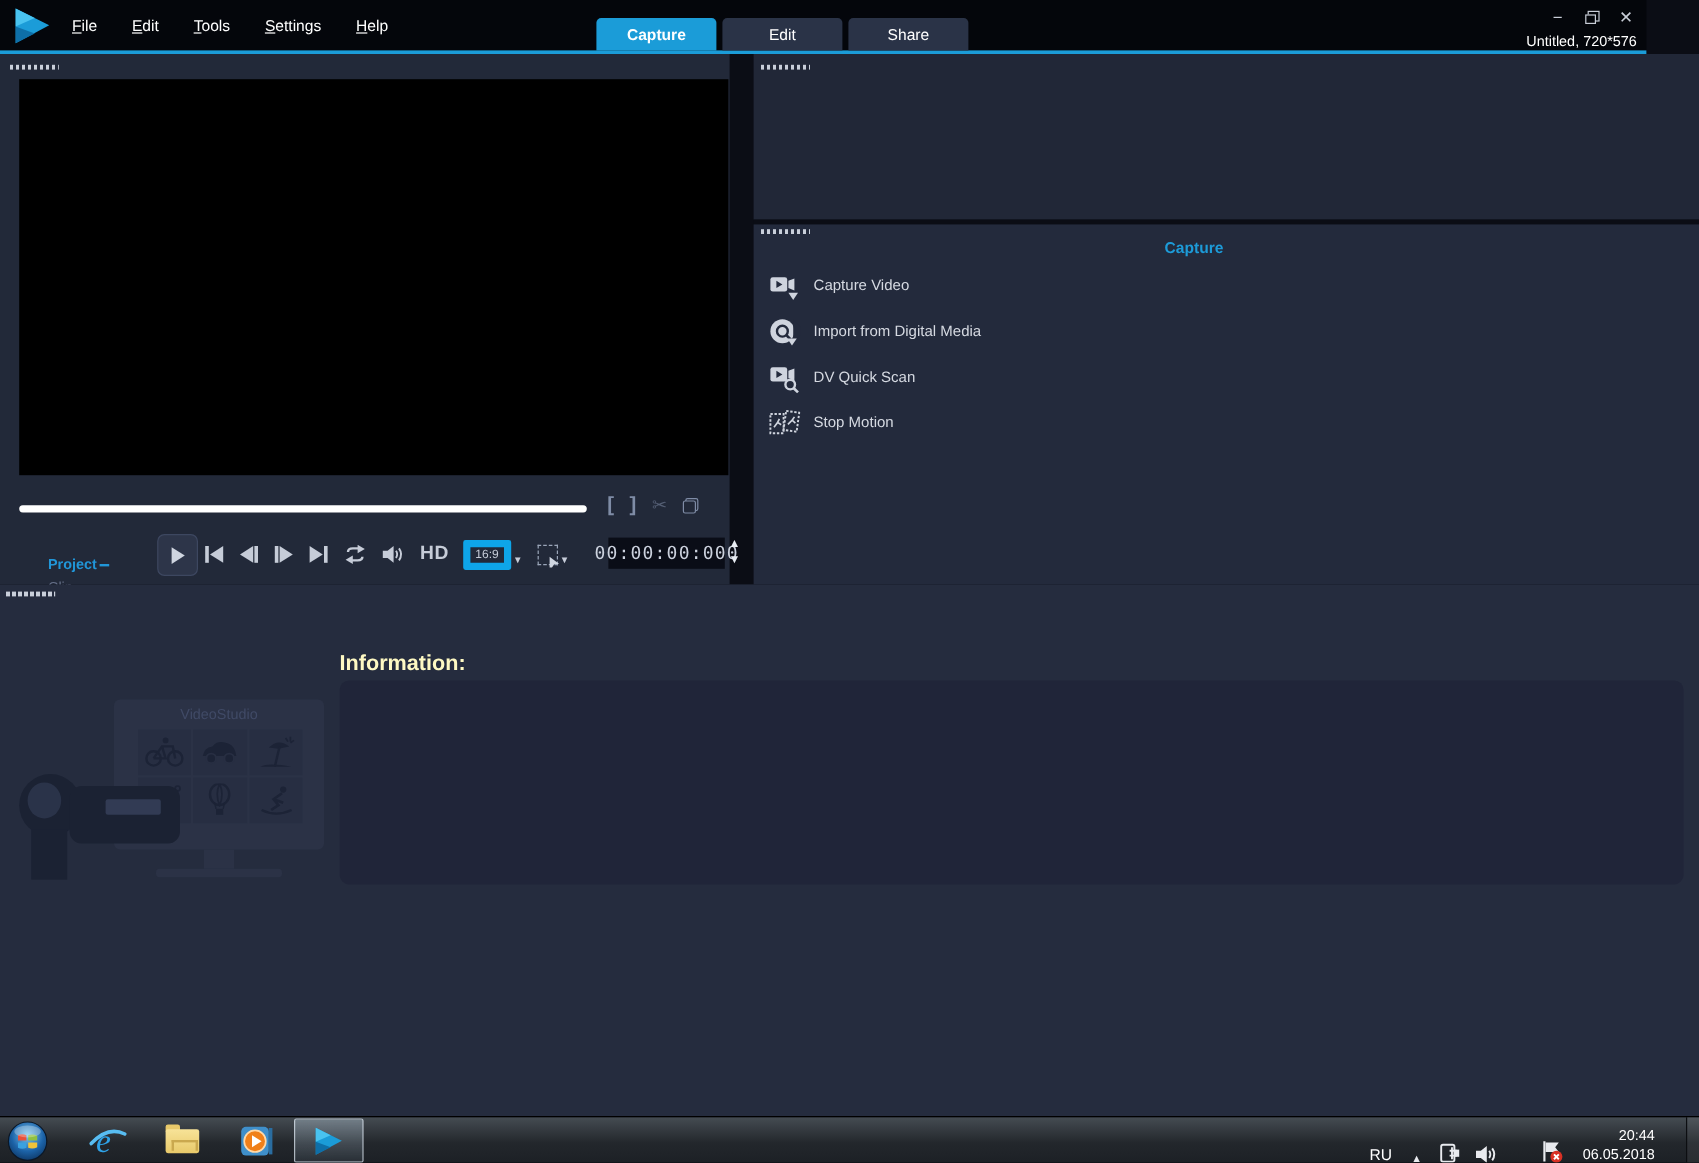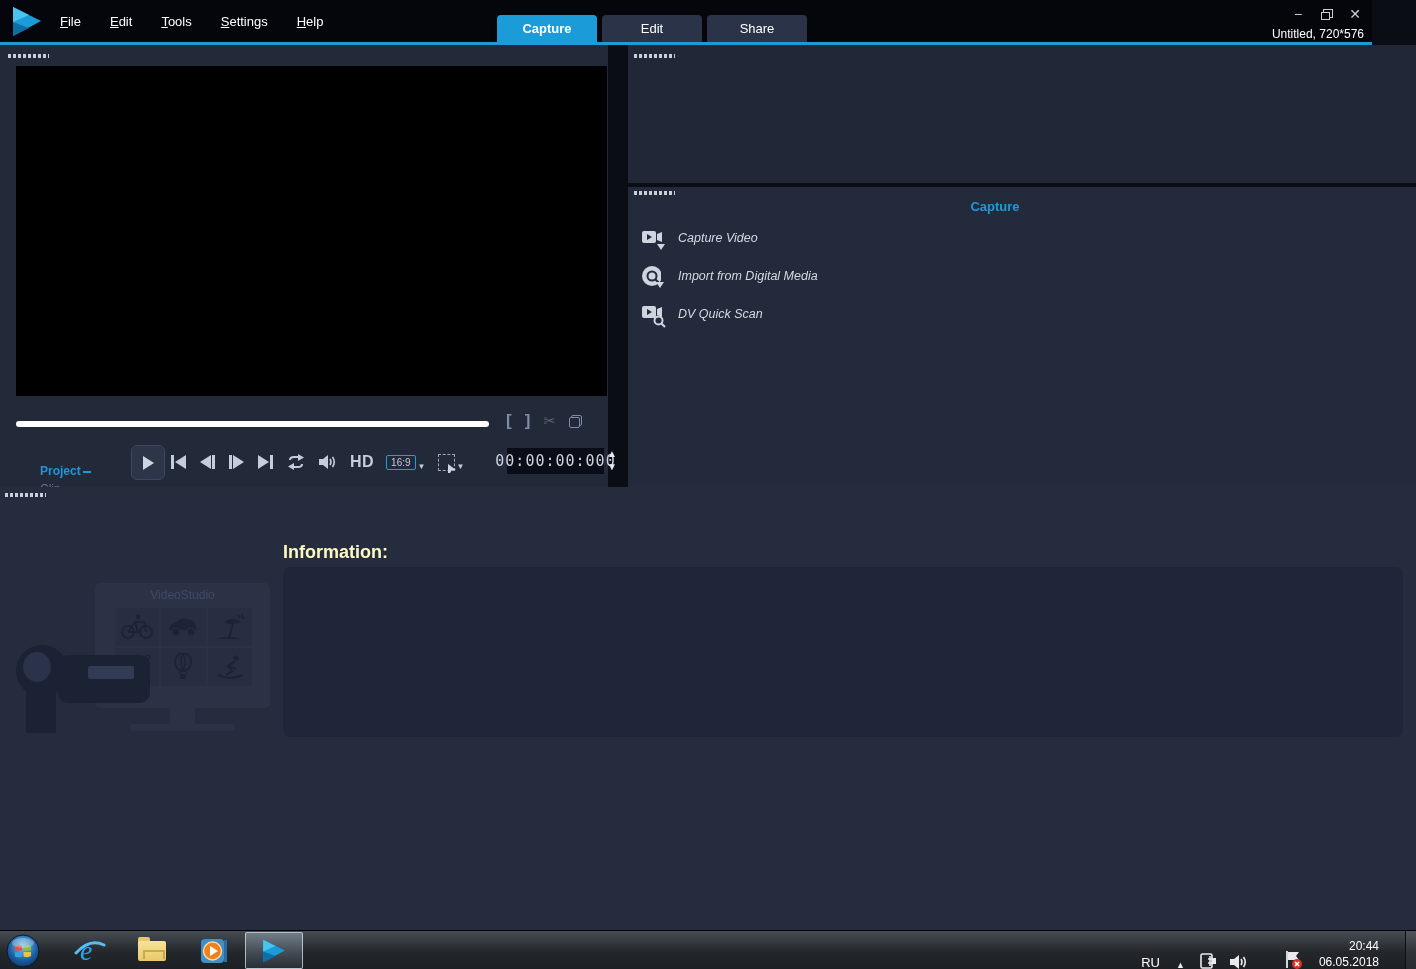--- a/index.html
+++ b/index.html
@@ -40,37 +40,37 @@
   .pc-labels{position:absolute;left:40px;top:416px;width:88px;text-align:left;}
   .project-label{color:#2196d8;font-size:12px;font-weight:bold;position:relative;padding-right:10px;}
   .project-label:after{content:"";position:absolute;right:0;top:7px;width:8px;border-top:2px solid #2196d8;}
   .clip-label{color:#667089;font-size:12px;position:relative;padding-right:10px;margin-top:3px;display:inline-block;}
   .clip-label:after{content:"";position:absolute;right:0;top:7px;width:8px;border-top:2px solid #667089;}
   .play-btn{position:absolute;left:131px;top:400px;width:32px;height:33px;background:#2d3549;
             border:1px solid #3d4760;border-radius:6px;display:flex;align-items:center;justify-content:center;}
   .transport{position:absolute;left:170px;top:400px;height:34px;display:flex;align-items:center;gap:12px;}
   .ticon{display:flex;align-items:center;justify-content:center;}
   .hd-label{color:#c6ccd8;font-size:16px;font-weight:bold;letter-spacing:0.5px;}
-  .aspect-box{border:1px solid #0ea5e9;border-radius:2px;color:#c6ccd8;font-size:10px;padding:1px 4px;}
+  .aspect-box{border:6px solid #0ea5e9;border-radius:2px;color:#c6ccd8;font-size:10px;padding:1px 4px;}
   .caret{color:#c6ccd8;font-size:8px;margin-left:2px;position:relative;top:4px;}
   .select-tool{position:relative;width:15px;height:15px;border:1px dashed #9aa5b8;}
   .timecode{position:absolute;left:507px;top:403px;width:97px;height:26px;background:#0a0d17;
             display:flex;align-items:center;justify-content:center;color:#ccd2de;
             font-family:"DejaVu Sans Mono",monospace;font-size:15px;letter-spacing:1px;}
   .spinner{position:absolute;left:607px;top:402px;display:flex;flex-direction:column;line-height:13px;}
   .spinner span{color:#e8ecf2;font-size:10px;}
 
   
   .right-top{position:absolute;left:628px;top:45px;width:788px;height:138px;background:#212737;}
   .divider-h{position:absolute;left:628px;top:183px;width:788px;height:4px;background:#0b0d15;}
   .capture-panel{position:absolute;left:628px;top:187px;width:788px;height:300px;background:#232a3c;}
   .capture-title{position:absolute;left:0;right:54px;top:12px;text-align:center;color:#1d9bd8;font-size:13px;font-weight:bold;}
   .capture-items{position:absolute;left:12px;top:32px;}
   .capture-item{display:flex;align-items:center;gap:11px;height:38px;}
-  .capture-item .label{color:#d5d9e1;font-size:12.5px;font-style:italic;}
+  .capture-item .label{color:#d5d9e1;font-size:12.5px;}
 
   
   .bottom{position:absolute;left:0;top:487px;width:1416px;height:443px;background:#252c3e;}
   .info-label{position:absolute;left:283px;top:55px;color:#fef9c3;font-size:18px;font-weight:bold;}
   .info-panel{position:absolute;left:283px;top:80px;width:1120px;height:170px;background:#202539;border-radius:8px;}
 
   
   .illus{position:absolute;left:10px;top:96px;width:270px;height:150px;}
   .monitor{position:absolute;left:85px;top:0;width:175px;height:125px;background:#2b3246;border-radius:5px;}
   .monitor-title{position:absolute;left:0;right:0;top:5px;text-align:center;color:#404a66;font-size:12px;}
@@ -255,20 +255,29 @@
         <svg width="27" height="27" viewBox="0 0 27 27">
           <rect x="2" y="5" width="14" height="12" rx="2" fill="#cfd4de"></rect>
           <polygon points="7,8 12,11 7,14" fill="#232a3c"></polygon>
           <polygon points="17,8 22,6 22,16 17,14" fill="#cfd4de"></polygon>
           <circle cx="18.5" cy="19.5" r="4" fill="none" stroke="#cfd4de" stroke-width="2"></circle>
           <line x1="21.5" y1="22.5" x2="25" y2="26" stroke="#cfd4de" stroke-width="2.2"></line>
         </svg>
         <span class="label">DV Quick Scan</span>
       </div>
 
+      <div class="capture-item">
+        <svg width="27" height="27" viewBox="0 0 27 27">
+          <rect x="2" y="6" width="11" height="16" fill="none" stroke="#cfd4de" stroke-width="1.6" stroke-dasharray="2 1.4"></rect>
+          <path d="M5 17 l3 -4 l3 2 M8 13 l1.5 -3" stroke="#cfd4de" stroke-width="1.4" fill="none"></path>
+          <rect x="14" y="4" width="11" height="16" fill="none" stroke="#cfd4de" stroke-width="1.6" stroke-dasharray="2 1.4" transform="rotate(8 19 12)"></rect>
+          <path d="M17 15 l3 -4 l3 2 M20 11 l1.5 -3" stroke="#cfd4de" stroke-width="1.4" fill="none" transform="rotate(8 19 12)"></path>
+        </svg>
+        <span class="label">Stop Motion</span>
+      </div>
 
 
     </div>
   </div>
 
   <div class="bottom">
     <div class="dots" style="left:5px;top:6px;"></div>
 
     <div class="illus">
       <div class="monitor">

